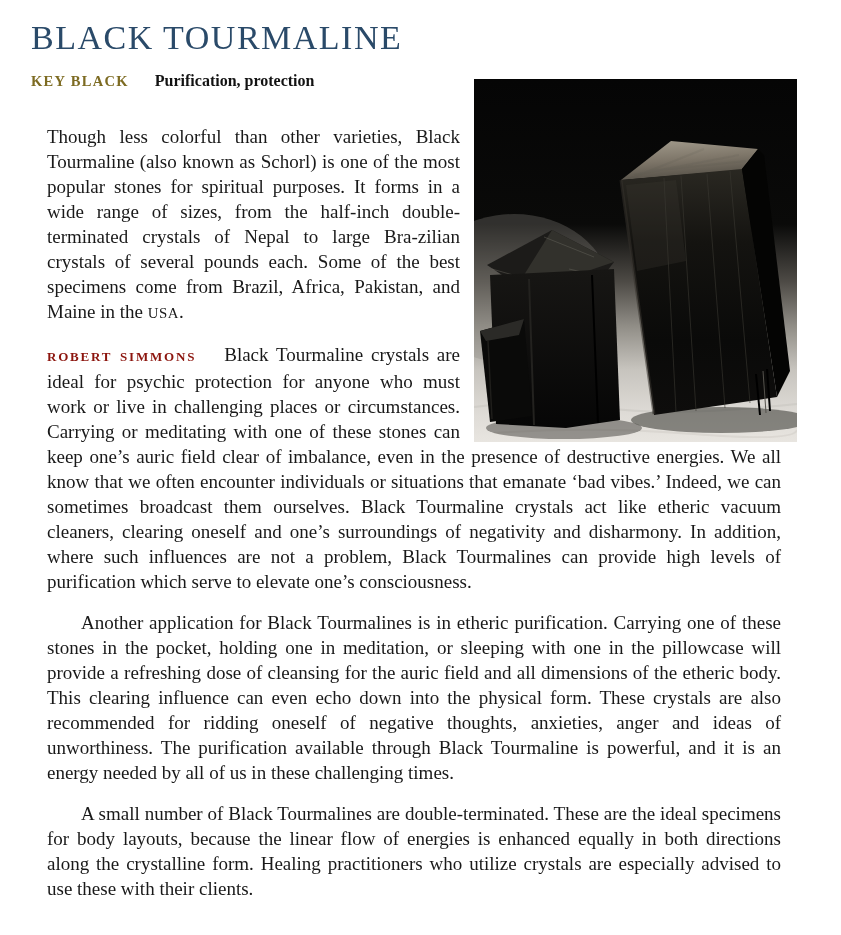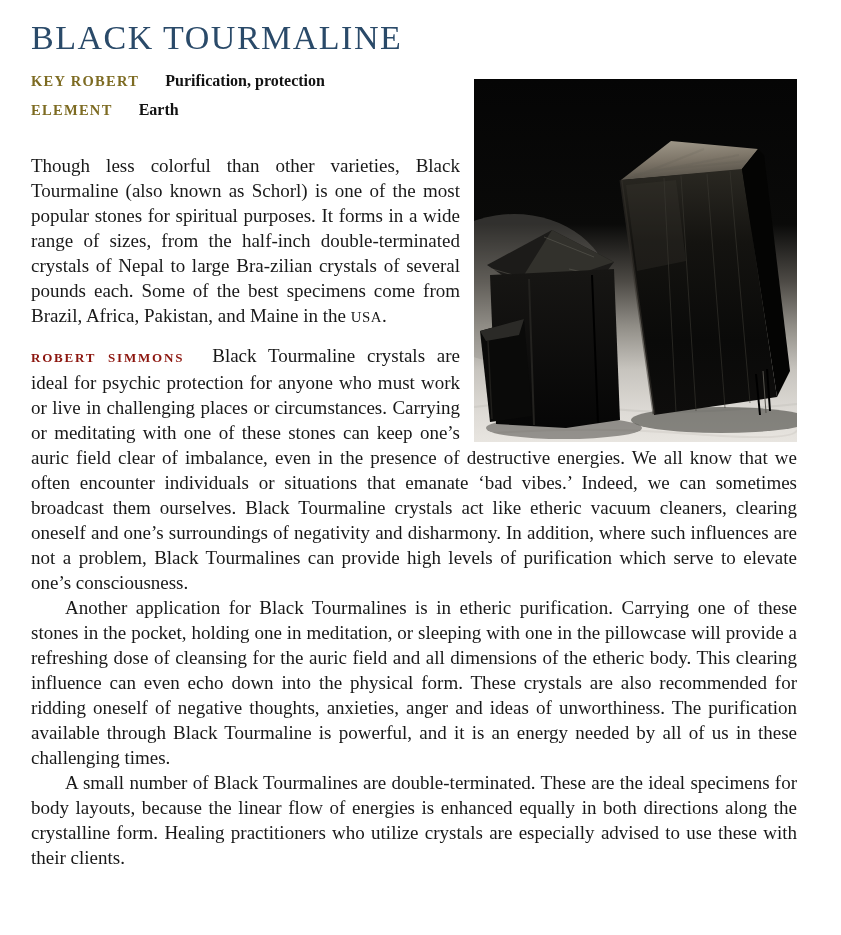--- a/index.html
+++ b/index.html
@@ -32,21 +32,21 @@
   .prop-row{line-height:20px;margin:0 0 9px 0;}
   .prop-label{
     color:var(--label-color,#7d6b22);
     font-weight:bold;
     font-size:14.5px;
     letter-spacing:1.3px;
     margin-right:26px;
   }
   .prop-value{font-weight:bold;font-size:16px;color:#121212;}
   p.body-para{
-    margin:0;
+    margin:16px;
     font-size:19px;
     line-height:25px;
     text-align:justify;
   }
   p.intro{margin-top:33px;}
   p.author{margin-top:13px;}
   .author-label{
     color:var(--author-color,#8c150e);
     font-weight:bold;
     font-size:13px;
@@ -118,24 +118,21 @@
       <path d="M190,99 L202,333 M207,97 L222,332 M233,95 L251,329 M256,92 L276,324" stroke="#3a3832" stroke-width="1" opacity="0.6" fill="none"></path>
       <path d="M282,295 L286,336 M293,290 L296,332" stroke="#000000" stroke-width="2" fill="none"></path>
       <path d="M289,292 L292,334" stroke="#55534d" stroke-width="1" fill="none"></path>
     </svg>
   </figure>
 
   <h1 class="title">BLACK TOURMALINE</h1>
 
   <div class="props">
     <div class="prop-row">
-      <span class="prop-label">KEY ROBERT</span><span class="prop-value">Purification, protection</span>
-    </div>
-    <div class="prop-row">
-      <span class="prop-label">ELEMENT</span><span class="prop-value">Earth</span>
+      <span class="prop-label">KEY BLACK</span><span class="prop-value">Purification, protection</span>
     </div>
   </div>
 
   <p class="body-para intro"><span>Though less colorful than other varieties, Black Tourmaline (also known as Schorl) is one of the most popular stones for spiritual purposes. It forms in a wide range of sizes, from the half-inch double-terminated crystals of Nepal to large Bra-zilian crystals of several pounds each. Some of the best specimens come from Brazil, Africa, Pakistan, and Maine in the </span><span class="smallcaps">USA</span><span>.</span></p>
 
   <p class="body-para author"><span class="author-label">ROBERT SIMMONS</span><span>Black Tourmaline crystals are ideal for psychic protection for anyone who must work or live in challenging places or circumstances. Carrying or meditating with one of these stones can keep one’s auric field clear of imbalance, even in the presence of destructive energies. We all know that we often encounter individuals or situations that emanate ‘bad vibes.’ Indeed, we can sometimes broadcast them ourselves. Black Tourmaline crystals act like etheric vacuum cleaners, clearing oneself and one’s surroundings of negativity and disharmony. In addition, where such influences are not a problem, Black Tourmalines can provide high levels of purification which serve to elevate one’s consciousness.</span></p>
 
   <p class="body-para indent">Another application for Black Tourmalines is in etheric purification. Carrying one of these stones in the pocket, holding one in meditation, or sleeping with one in the pillowcase will provide a refreshing dose of cleansing for the auric field and all dimensions of the etheric body. This clearing influence can even echo down into the physical form. These crystals are also recommended for ridding oneself of negative thoughts, anxieties, anger and ideas of unworthiness. The purification available through Black Tourmaline is powerful, and it is an energy needed by all of us in these challenging times.</p>
   <p class="body-para indent">A small number of Black Tourmalines are double-terminated. These are the ideal specimens for body layouts, because the linear flow of energies is enhanced equally in both directions along the crystalline form. Healing practitioners who utilize crystals are especially advised to use these with their clients.</p>
 

